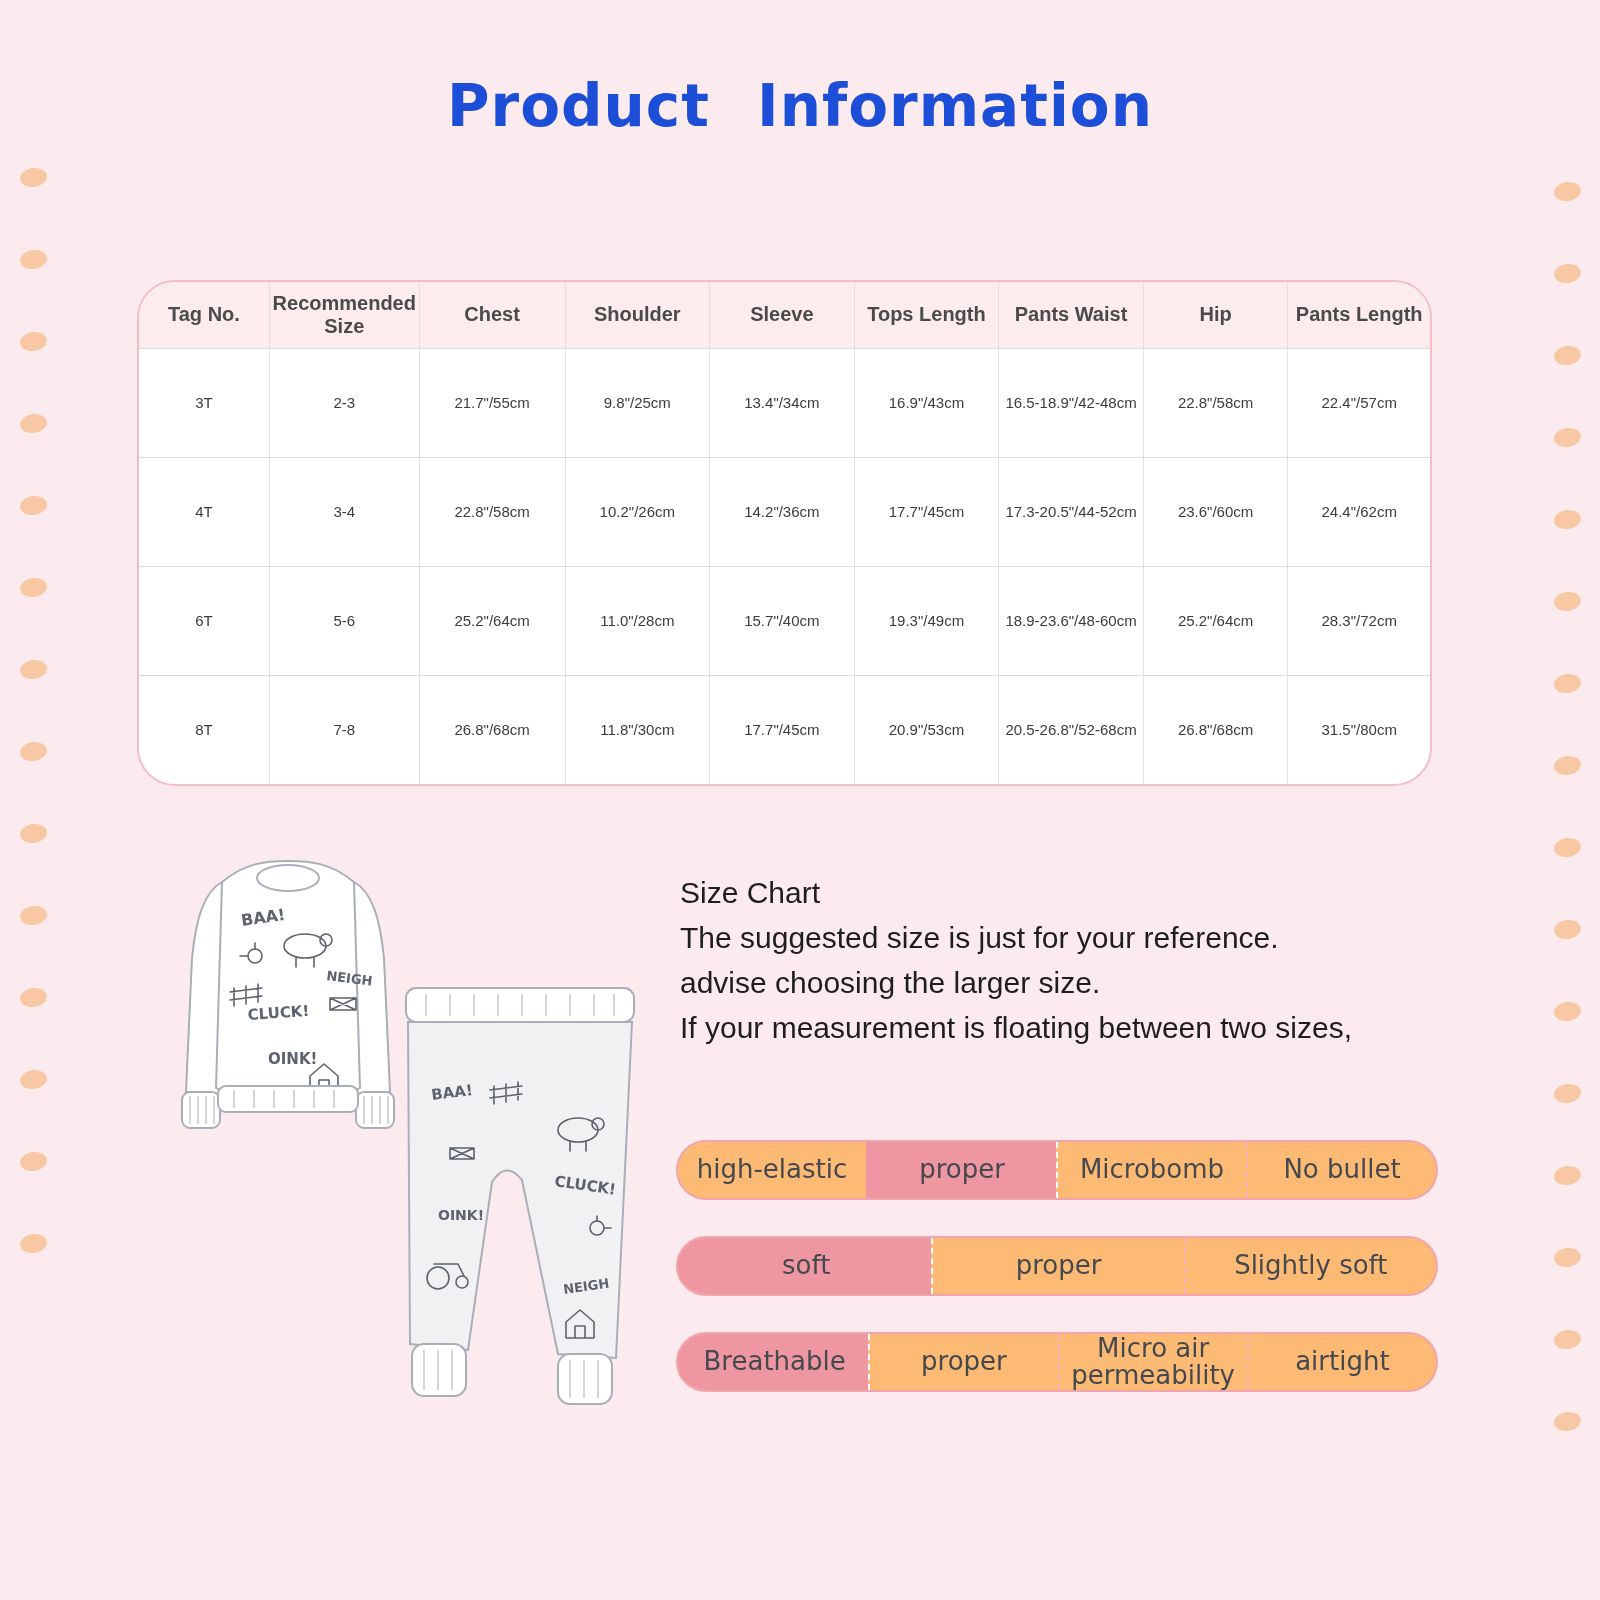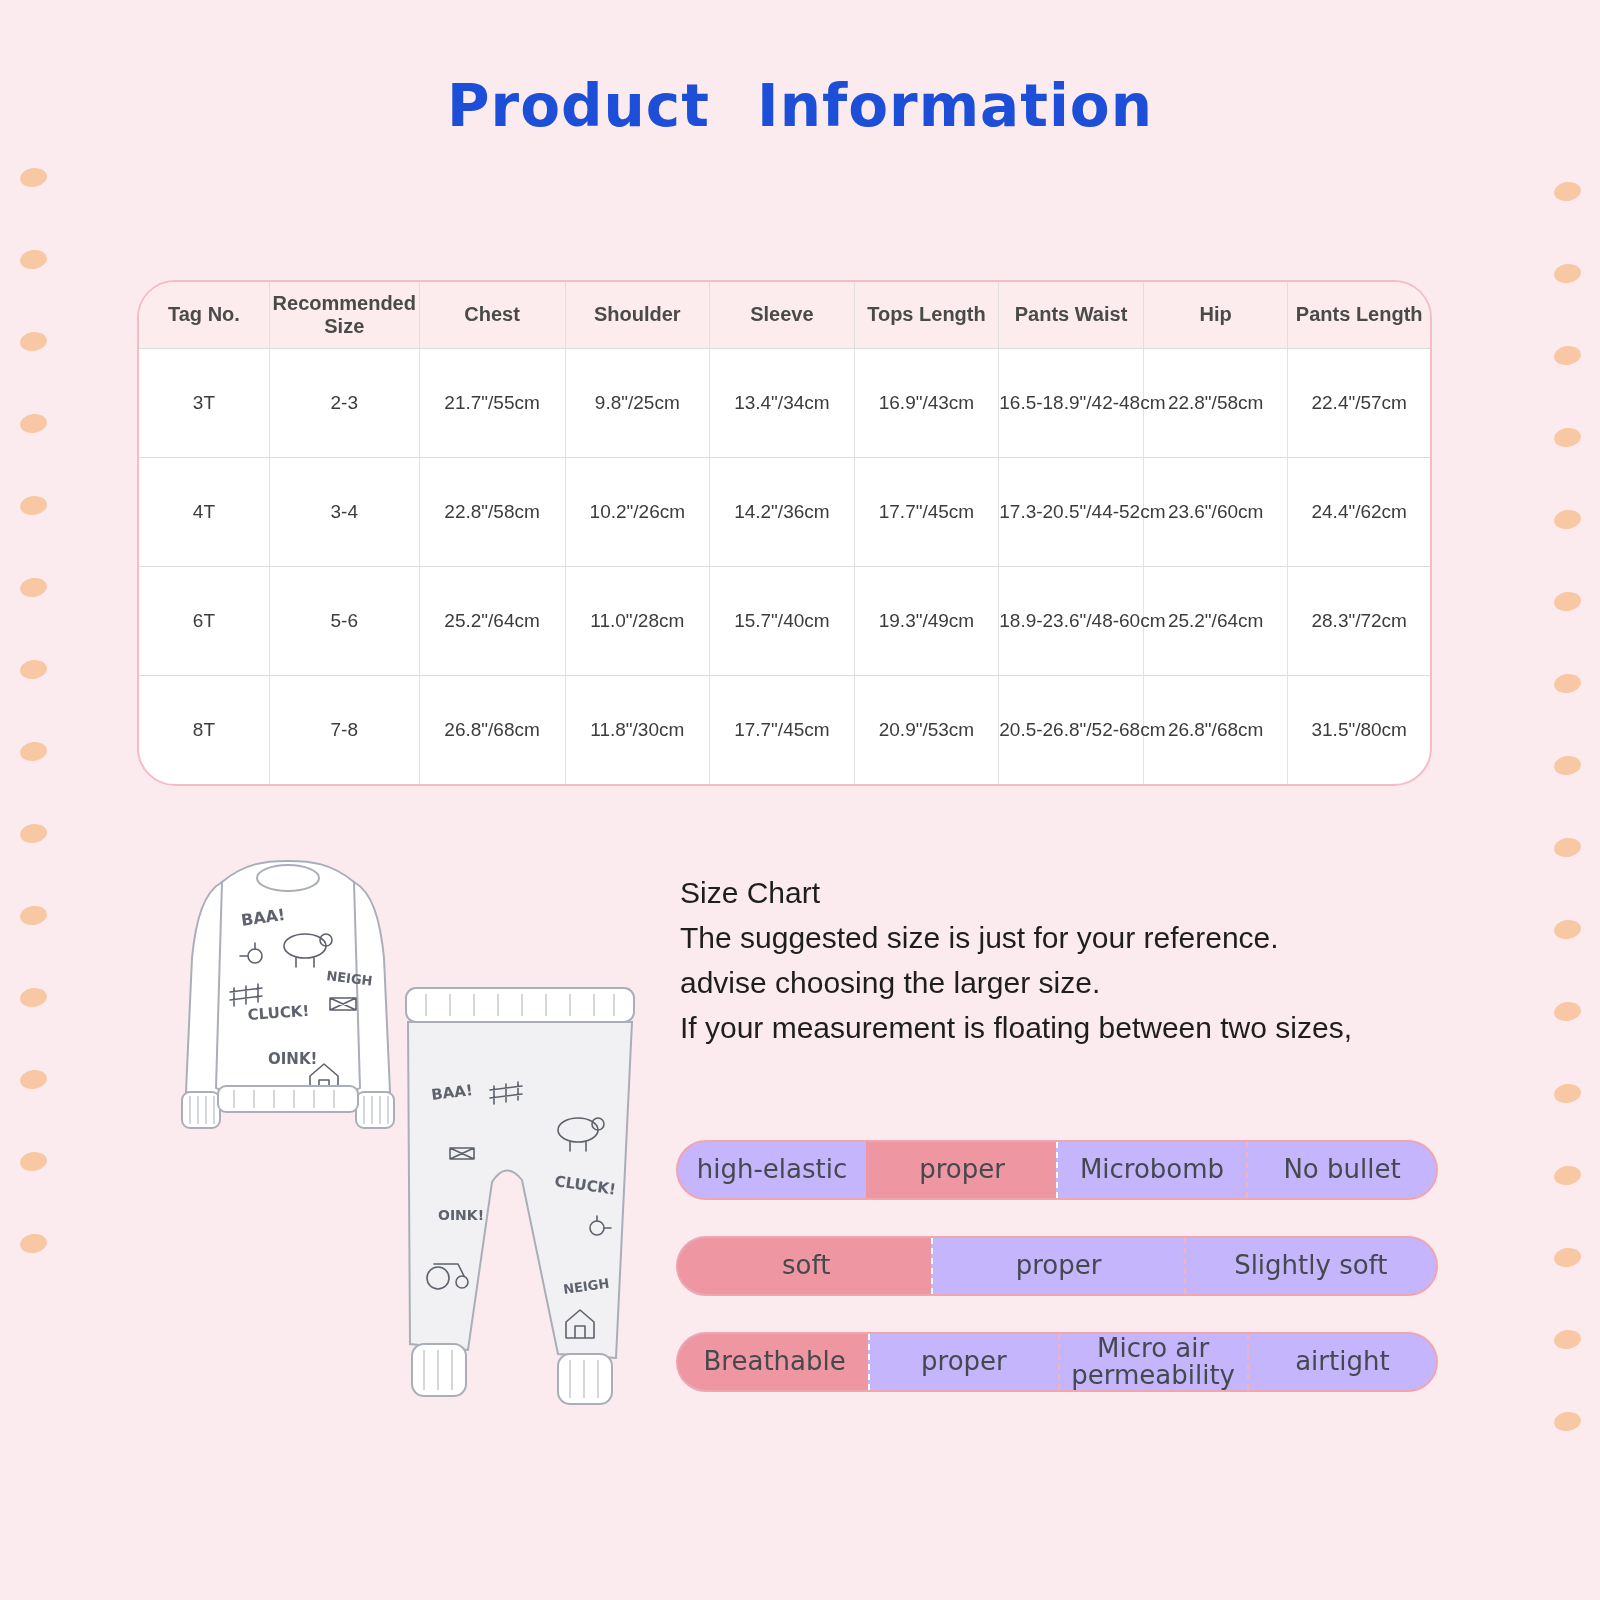--- a/index.html
+++ b/index.html
@@ -52,21 +52,21 @@
     height:66px;
     font-size:20px;
     font-weight:600;
     color:#4a4a4a;
     border-right:1px solid #e2dede;
     border-bottom:1px solid #dcdcdc;
   }
   .table-card td {
     text-align:center;
     vertical-align:middle;
-    font-size:19px;
+    font-size:15px;
     color:#3c3c3c;
     border-right:1px solid #e2e0e0;
     border-top:1px solid #dcdcdc;
     height:73px;
     white-space:nowrap;
   }
   .table-card th:last-child, .table-card td:last-child { border-right:none; }
   .table-card tbody tr:first-child td { border-top:none; }
 
   
@@ -88,21 +88,21 @@
   .note div { margin:0; }
 
   
   .bars { position:absolute; left:676px; top:1140px; width:762px; }
   .bar {
     position:relative;
     width:762px; height:60px;
     margin-bottom:36px;
     border:2px solid #f1a5af;
     border-radius:32px;
-    background:#c4b5fd;
+    background:#fdba74;
     display:flex;
     overflow:hidden;
     font-family:"DejaVu Sans", sans-serif;
     font-size:26px;
     color:#45494e;
   }
   .seg {
     flex:1 1 0;
     display:flex;
     align-items:center;

